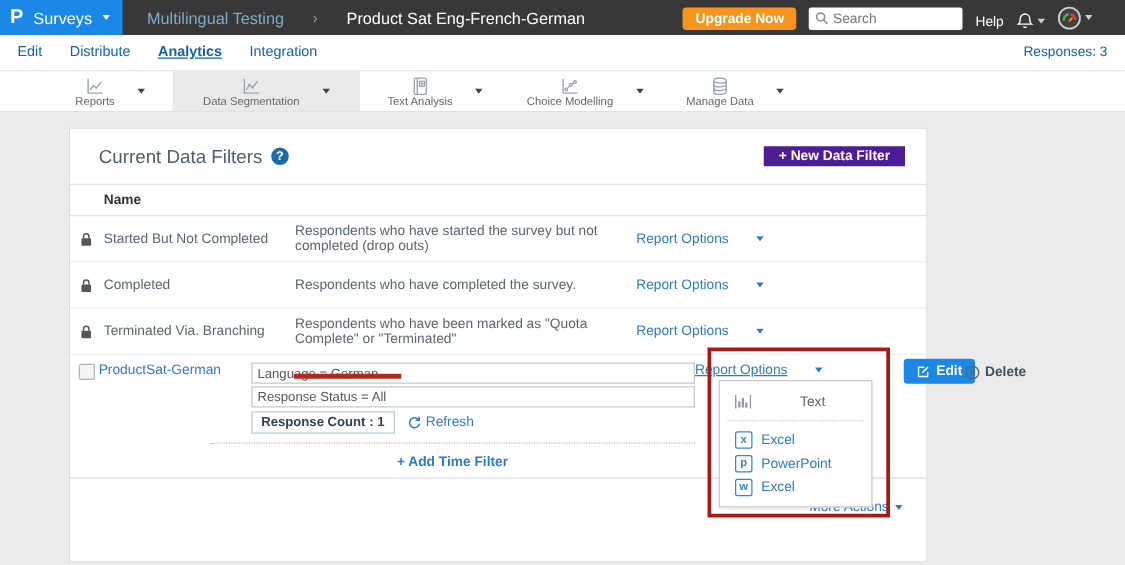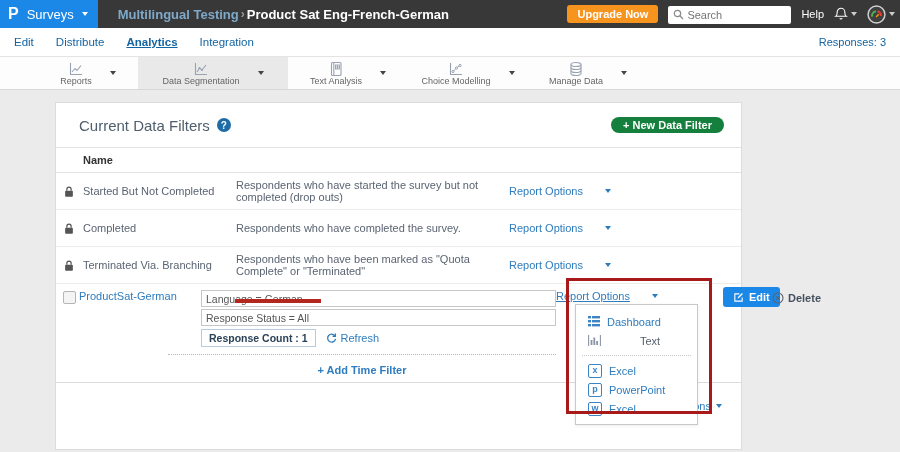--- a/index.html
+++ b/index.html
@@ -4,25 +4,25 @@
 <style>
   html,body{margin:0;padding:0;width:900px;height:452px;overflow:hidden;
     font-family:"Liberation Sans","DejaVu Sans",sans-serif;background:#ebebeb;}
   #app{position:relative;width:900px;height:452px;}
   
   .navbar{height:28px;background:#383838;display:flex;align-items:center;color:#fff;}
   .logo-area{background:#1b87e6;height:28px;display:flex;align-items:center;padding:0 10px 0 8px;gap:8px;cursor:pointer;}
   .logo-p{font-weight:bold;font-size:16px;color:#fff;font-style:normal;}
   .surveys-label{font-size:13px;color:#fff;}
   .caret{display:inline-block;width:0;height:0;border-left:3.5px solid transparent;border-right:3.5px solid transparent;border-top:4px solid currentColor;vertical-align:middle;}
-  .breadcrumb{display:flex;align-items:center;gap:2px;margin-left:20px;font-size:13px;font-weight:bold;}
+  .breadcrumb{display:flex;align-items:center;gap:23px;margin-left:20px;font-size:13px;}
   .bc-parent{color:#7fa9c9;}
   .bc-sep{color:#9a9a9a;font-size:12px;}
   .bc-current{color:#fff;}
-  .nav-right{margin-left:auto;display:flex;align-items:center;gap:10px;padding-right:5px;}
+  .nav-right{margin-left:auto;display:flex;align-items:flex-end;gap:10px;padding-right:26px;}
   .upgrade-btn{background:#f7941e;color:#fff;font-size:11px;font-weight:bold;border:none;border-radius:3px;padding:3px 10px;cursor:pointer;}
   .search-wrap{position:relative;}
   .search-wrap svg{position:absolute;left:5px;top:4px;}
   .search-input{width:100px;height:18px;border:none;border-radius:2px;font-size:11px;padding:0 4px 0 19px;outline:none;color:#444;}
   .help-link{font-size:11px;color:#fff;cursor:pointer;}
   .bell-wrap,.avatar-wrap{display:flex;align-items:center;gap:3px;cursor:pointer;color:#ccc;}
   
   .menubar{height:28px;background:#fff;display:flex;align-items:center;font-size:11.5px;border-bottom:1px solid #e4e4e4;}
   .menu-item{color:#1464a0;padding:0 11px;cursor:pointer;line-height:26px;}
   .menu-item.active{text-decoration:underline;font-weight:bold;}
@@ -38,21 +38,21 @@
   .tool-group.g5{width:120px;}
   .tool-item{display:flex;flex-direction:column;align-items:center;gap:0;}
   .tool-item .lbl{font-size:9px;color:#666;margin-top:-1px;}
   .tool-caret{color:#444;}
   
   .page{position:relative;height:364px;background:#ebebeb;}
   .card{position:absolute;left:55px;top:12px;width:687px;height:348px;background:#fff;border:1px solid #dcdcdc;box-sizing:border-box;}
   .card-header{height:44px;display:flex;align-items:center;padding:0 17px 0 23px;}
   .card-title{font-size:15px;color:#4f5d6d;display:flex;align-items:center;gap:7px;}
   .qmark{width:14px;height:14px;border-radius:50%;background:#1d6ca8;color:#fff;font-size:10px;font-weight:bold;display:inline-flex;align-items:center;justify-content:center;}
-  .new-filter-btn{margin-left:auto;background:#15803d;color:#fff;border:none;border-radius:10px;font-size:11px;font-weight:bold;padding:2px 12px;cursor:pointer;}
+  .new-filter-btn{margin-left:auto;background:#4c1d95;color:#fff;border:none;border-radius:0;font-size:11px;font-weight:bold;padding:2px 12px;cursor:pointer;}
   .thead{height:24px;border-top:1px solid #e3e3e3;border-bottom:1px solid #e3e3e3;display:flex;align-items:center;}
   .thead .th{font-size:11px;font-weight:bold;color:#333;padding-left:27px;}
   .frow{height:36px;display:flex;align-items:center;font-size:11px;color:#5a6472;border-bottom:1px solid #ececec;}
   .col-lock{width:27px;padding-left:7px;box-sizing:border-box;display:flex;}
   .col-name{width:153px;}
   .col-desc{flex:1;}
   .col-action{width:232px;}
   .link{color:#2e7cbe;cursor:pointer;}
   .ro-link{display:inline-flex;align-items:center;gap:22px;color:#2e7cbe;cursor:pointer;}
   .ro-link .caret{border-top-color:#2e7cbe;}
@@ -321,31 +321,20 @@
             <span class="caret"></span>
           </span>
       </div>
 
     </div>
   </div>
 
   <div class="ann-underline"></div>
 
   <div class="dropdown">
-    <div class="dd-item">
-      <svg width="12" height="11" viewBox="0 0 12 11">
-          <rect x="0" y="0" width="3" height="2.4" fill="#3b85c6"></rect>
-          <rect x="4" y="0" width="8" height="2.4" fill="#3b85c6"></rect>
-          <rect x="0" y="4" width="3" height="2.4" fill="#3b85c6"></rect>
-          <rect x="4" y="4" width="8" height="2.4" fill="#3b85c6"></rect>
-          <rect x="0" y="8" width="3" height="2.4" fill="#3b85c6"></rect>
-          <rect x="4" y="8" width="8" height="2.4" fill="#3b85c6"></rect>
-        </svg>
-      <span>Dashboard</span>
-    </div>
     <div class="dd-item dark">
       <svg width="13" height="11" viewBox="0 0 13 11">
           <line x1="0.6" y1="0" x2="0.6" y2="11" stroke="#8b95a5" stroke-width="1.1"></line>
           <line x1="12.4" y1="0" x2="12.4" y2="11" stroke="#8b95a5" stroke-width="1.1"></line>
           <rect x="2.6" y="5" width="1.8" height="5" fill="#8b95a5"></rect>
           <rect x="5.4" y="2.5" width="1.8" height="7.5" fill="#8b95a5"></rect>
           <rect x="8.2" y="6" width="1.8" height="4" fill="#8b95a5"></rect>
         </svg>
       <span>Text</span>
     </div>

